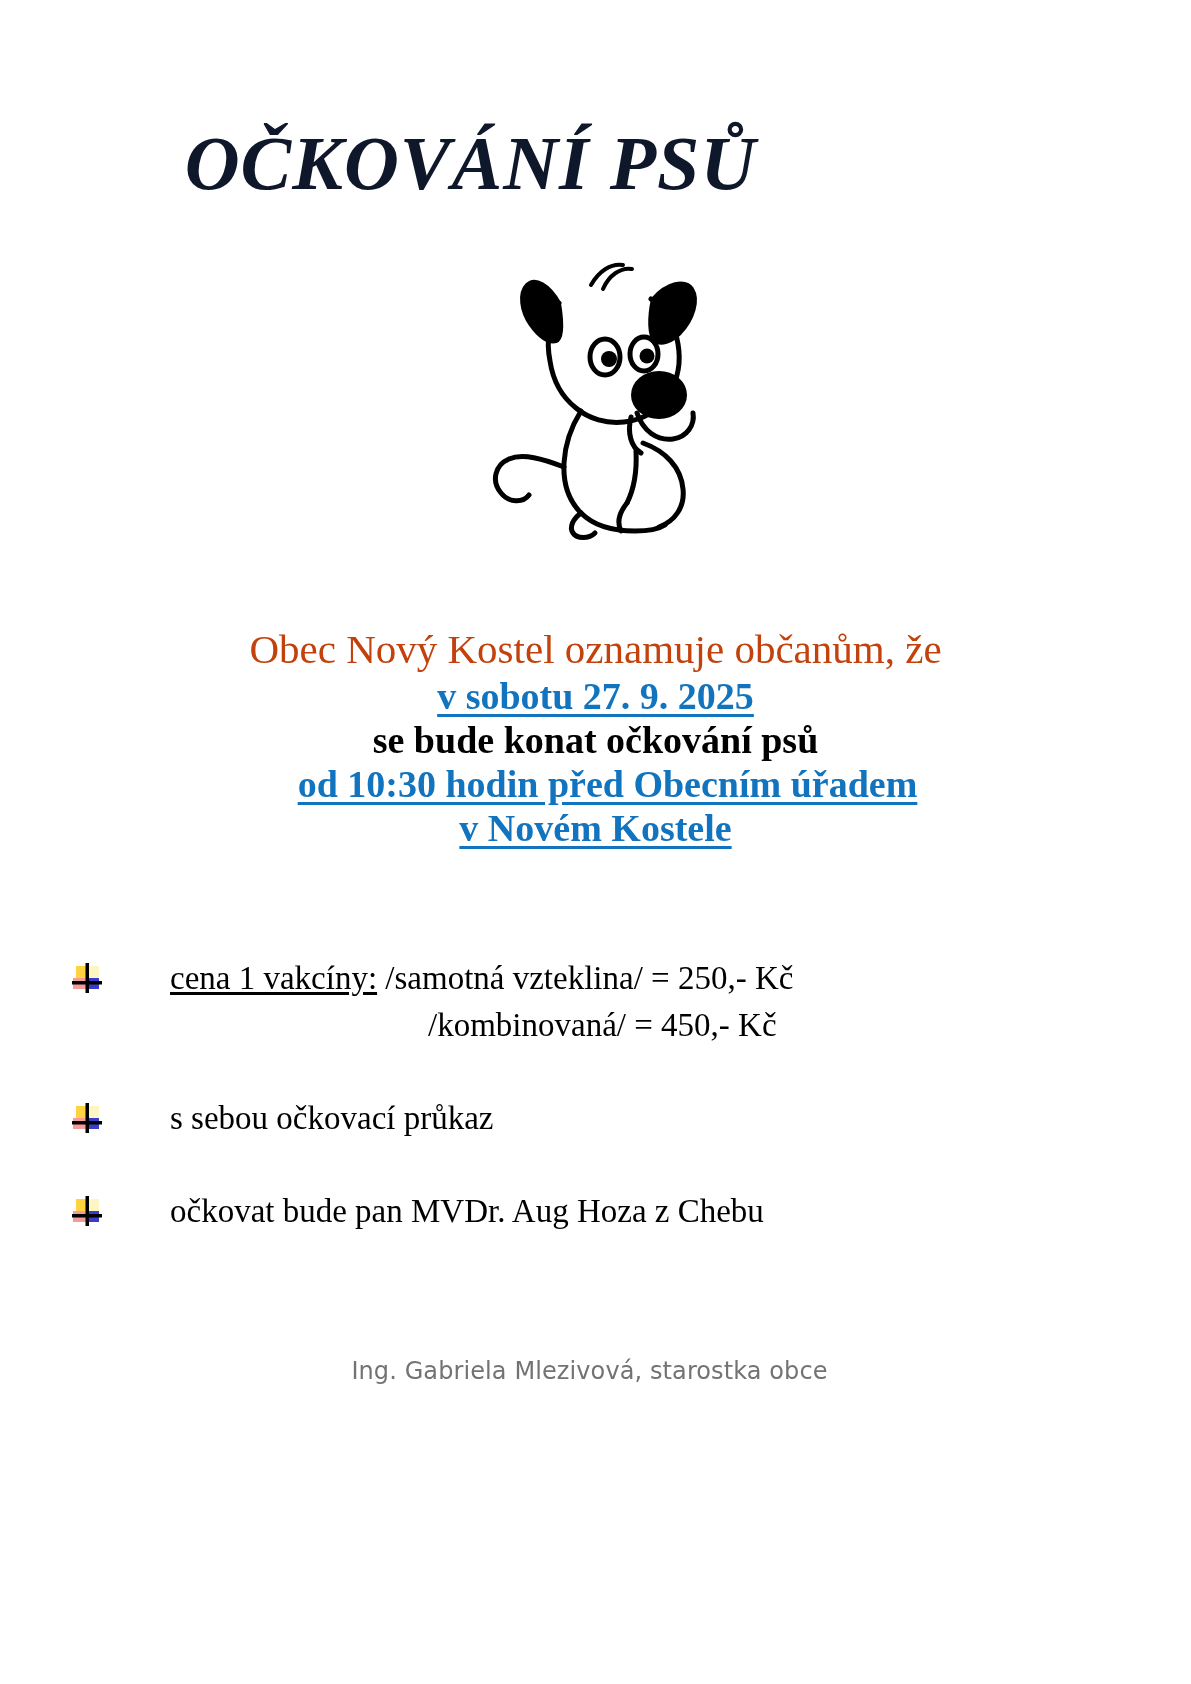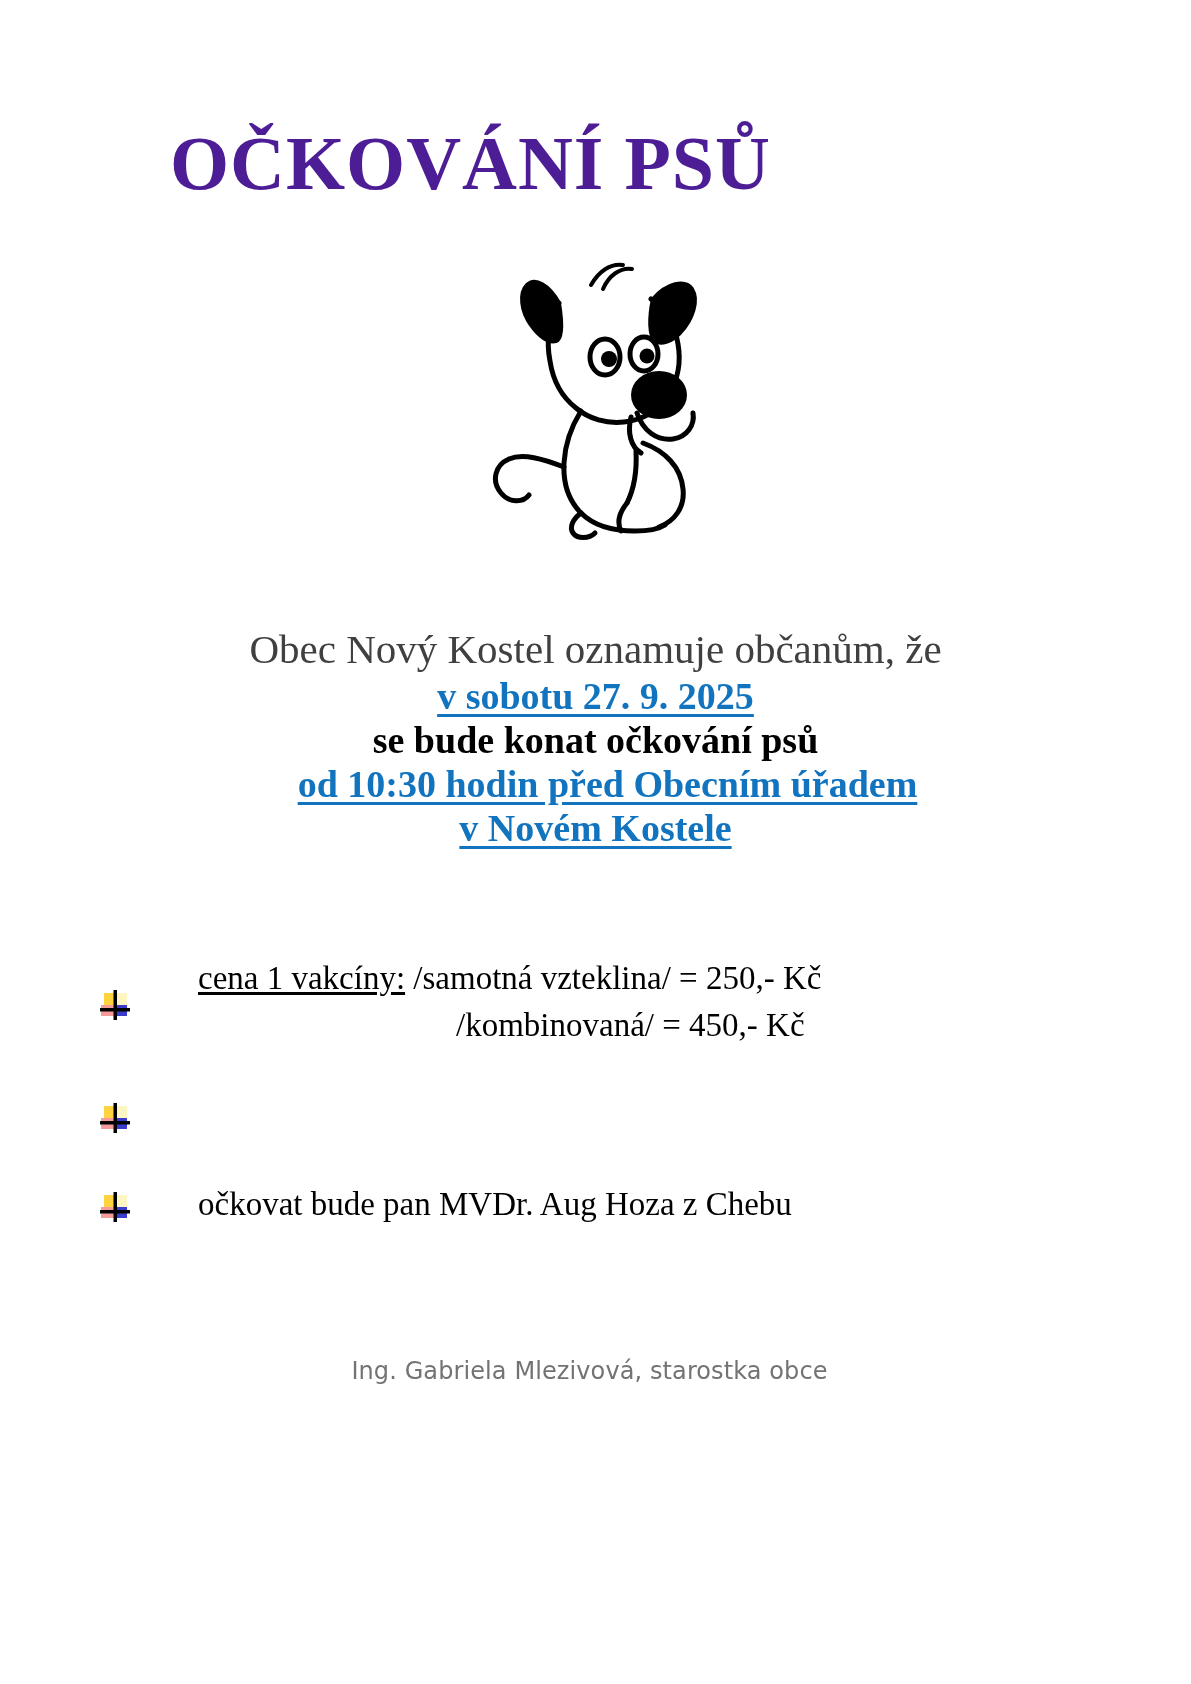--- a/index.html
+++ b/index.html
@@ -24,23 +24,24 @@
 
   
   .poster-title {
     position: absolute;
     top: 124px;
     left: 0;
     width: 941px;
     text-align: center;
     font-family: "Liberation Serif", "DejaVu Serif", serif;
     font-weight: bold;
+    font-style: italic;
     font-size: 76px;
     letter-spacing: 1px;
-    color: #4c1d95;
+    color: #0f172a;
     line-height: 1.05;
     white-space: nowrap;
   }
 
   
   .dog-wrap {
     position: absolute;
     top: 245px;
     left: 0;
     width: 1191px;
@@ -57,21 +58,21 @@
     width: 1191px;
     text-align: center;
   }
   .announce .line {
     display: block;
     line-height: 1.16;
     white-space: nowrap;
   }
   .line-1 {
     font-size: 41px;
-    color: #404040;
+    color: #c2410c;
     font-weight: normal;
   }
   .line-2 {
     font-size: 38px;
     color: #1274BE;
     font-weight: bold;
   }
   .line-2 span { text-decoration: underline; text-underline-offset: 5px; }
   .line-3 {
     font-size: 38px;
@@ -96,22 +97,22 @@
   
   .bullets {
     position: absolute;
     top: 955px;
     left: 0;
     width: 1191px;
   }
   .bullet-row {
     position: relative;
     display: flex;
-    align-items: center;
-    padding-left: 98px;
+    align-items: flex-start;
+    padding-left: 70px;
     margin-bottom: 46px;
   }
   .bullet-marker {
     flex: 0 0 auto;
     width: 34px;
     height: 34px;
     position: relative;
     margin-top: 6px;
   }
   .bullet-text {
@@ -227,20 +228,21 @@
       <span class="bullet-marker">
         <svg width="34" height="34" viewBox="0 0 34 34" aria-hidden="true">
           <rect x="6" y="5" width="12" height="12" fill="#FFD23F"></rect>
           <rect x="18" y="5" width="11" height="12" fill="#FDF6C4"></rect>
           <rect x="3" y="17" width="15" height="11" fill="#F79A9A"></rect>
           <rect x="18" y="17" width="11" height="11" fill="#3A3ACB"></rect>
           <rect x="15.5" y="2" width="3.5" height="30" fill="#000000"></rect>
           <rect x="2" y="20" width="30" height="3.5" fill="#000000"></rect>
         </svg>
       </span>
+      <span class="bullet-text">s sebou očkovací průkaz</span>
     </div>
 
     <div class="bullet-row">
       <span class="bullet-marker">
         <svg width="34" height="34" viewBox="0 0 34 34" aria-hidden="true">
           <rect x="6" y="5" width="12" height="12" fill="#FFD23F"></rect>
           <rect x="18" y="5" width="11" height="12" fill="#FDF6C4"></rect>
           <rect x="3" y="17" width="15" height="11" fill="#F79A9A"></rect>
           <rect x="18" y="17" width="11" height="11" fill="#3A3ACB"></rect>
           <rect x="15.5" y="2" width="3.5" height="30" fill="#000000"></rect>

